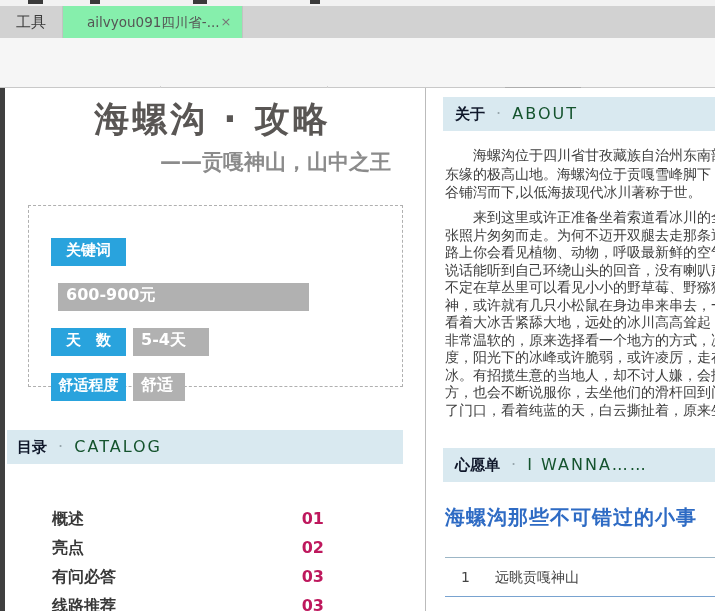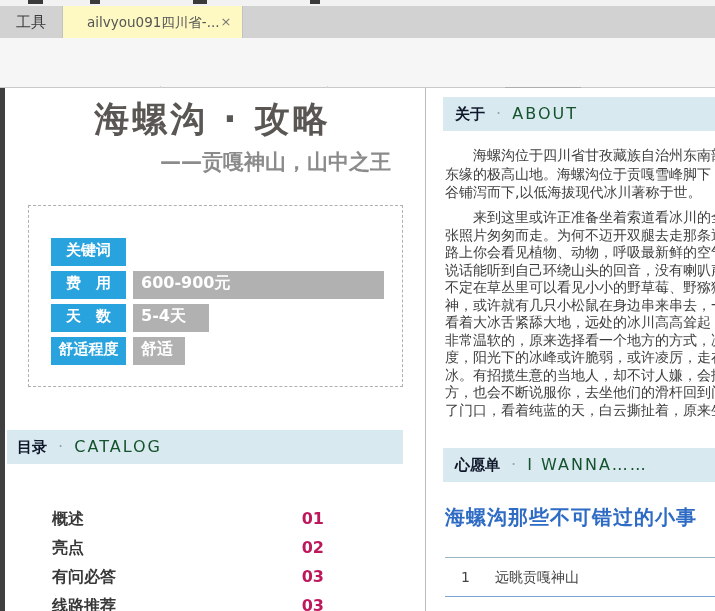--- a/index.html
+++ b/index.html
@@ -7,21 +7,21 @@
   body { font-family:"DejaVu Sans","Liberation Sans",sans-serif; }
   .screen { position:relative; width:715px; height:611px; overflow:hidden; background:#fff; margin:0 auto; }
 
   
   .menubar-sliver { position:absolute; left:0; top:0; width:715px; height:6px; background:#f2f2f2; }
   .menubar-sliver .mark { position:absolute; top:0; height:4px; background:#3a3a3a; }
 
   
   .tabbar { position:absolute; left:0; top:6px; width:715px; height:32px; background:#d2d2d2; }
   .tools-tab { position:absolute; left:8px; top:0; height:32px; line-height:32px; font-size:15px; color:#3c3c3c; padding:0 8px; cursor:default; }
-  .doc-tab { position:absolute; left:62px; top:0; width:181px; height:32px; background:#fef9c3; border-left:1px solid #c2c2c2; border-right:1px solid #c2c2c2; }
+  .doc-tab { position:absolute; left:62px; top:0; width:181px; height:32px; background:#86efac; border-left:1px solid #c2c2c2; border-right:1px solid #c2c2c2; }
   .doc-tab .tab-title { position:absolute; left:24px; top:0; height:32px; line-height:32px; font-size:13.5px; color:#555; white-space:nowrap; }
   .doc-tab .tab-close { position:absolute; right:8px; top:8px; width:16px; height:16px; line-height:15px; text-align:center; font-size:13px; color:#777; cursor:default; }
 
   
   .toolbar { position:absolute; left:0; top:38px; width:715px; height:50px; background:#f6f6f6; border-bottom:1px solid #c9c9c9; }
   .tbtn { position:absolute; top:51px; width:26px; height:26px; }
   .tbtn svg { width:26px; height:26px; display:block; }
   .ticon { stroke:#595959; fill:none; stroke-width:1.7; stroke-linecap:round; stroke-linejoin:round; }
   .sep { position:absolute; top:48px; width:1px; height:32px; background:#d2d2d2; }
   .page-input { position:absolute; left:251px; top:50px; width:34px; height:27px; border:1px solid #a9a9a9; background:#fff; text-align:center; font-size:14px; color:#333; font-family:"DejaVu Sans","Liberation Sans",sans-serif; }
@@ -31,21 +31,21 @@
   .zoom-box .caret { position:absolute; right:8px; top:13px; width:0; height:0; border-left:4px solid transparent; border-right:4px solid transparent; border-top:5px solid #666; }
 
   
   .docarea { position:absolute; left:0; top:88px; width:715px; height:523px; background:#3f3f3f; overflow:hidden; }
   .pdfpage { position:absolute; left:5px; top:0; width:780px; height:523px; background:#fff; }
 
   .pg-title { position:absolute; left:0; top:8px; width:415px; text-align:center; font-size:35px; font-weight:bold; color:#595654; letter-spacing:3px; }
   .pg-subtitle { position:absolute; left:0; top:60px; width:386px; text-align:right; font-size:21px; font-weight:bold; color:#8b8b8b; }
 
   .infobox { position:absolute; left:23px; top:117px; width:375px; height:182px; border:1px dashed #b0b0b0; padding:32px 0 0 22px; }
-  .inforow { display:flex; height:28px; margin-bottom:5px; }
+  .inforow { display:flex; height:28px; margin-bottom:17px; }
   .inforow .ilabel { width:75px; background:#29a3dd; color:#fff; font-size:15px; font-weight:bold; text-align:center; line-height:24px; }
   .inforow .ivalue { margin-left:7px; background:#b1b1b1; color:#fff; font-size:16px; font-weight:bold; line-height:24px; padding:0 8px; white-space:nowrap; overflow:hidden; }
   .w-wide { width:251px; } .w-mid { width:76px; } .w-sml { width:52px; }
 
   .watermark { position:absolute; left:172px; top:201px; font-family:"DejaVu Serif","Liberation Serif",serif; font-size:17px; color:#d43b3b; white-space:nowrap; z-index:5; }
 
   .sec-header { position:absolute; height:34px; background:#d9e9f0; line-height:34px; white-space:nowrap; }
   .sec-cn { font-size:15px; font-weight:bold; color:#0f172a; }
   .sec-dot { font-size:16px; color:#97a6ac; margin:0 6px; }
   .sec-en { font-size:16px; color:#14532d; letter-spacing:2px; }
@@ -186,21 +186,20 @@
     <div class="pdfpage">
 
       <div class="pg-title">海螺沟 · 攻略</div>
       <div class="pg-subtitle">——贡嘎神山，山中之王</div>
 
       <div class="infobox">
         <div class="inforow">
           <div class="ilabel">关键词</div>
         </div>
         <div class="inforow">
-          <div class="ilabel">费　用</div>
           <div class="ivalue w-wide">600-900元</div>
         </div>
         <div class="inforow">
           <div class="ilabel">天　数</div>
           <div class="ivalue w-mid">5-4天</div>
         </div>
         <div class="inforow">
           <div class="ilabel">舒适程度</div>
           <div class="ivalue w-sml">舒适</div>
         </div>

